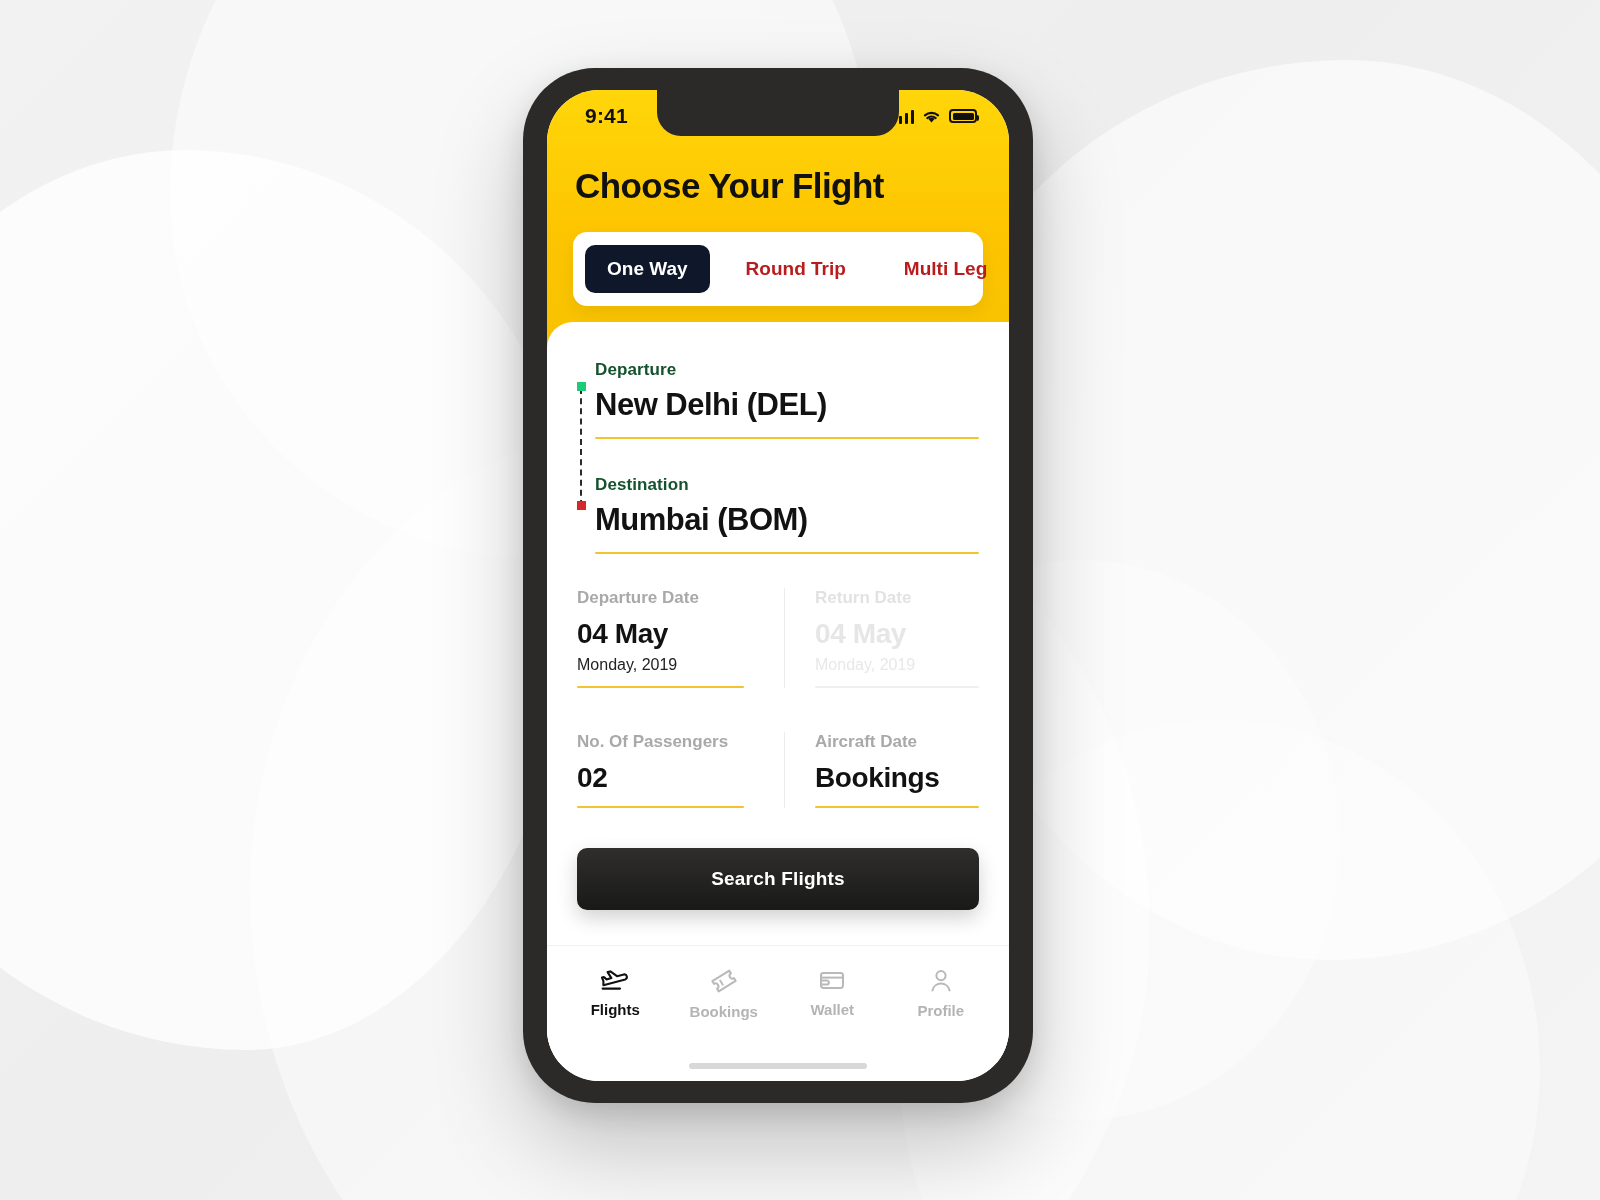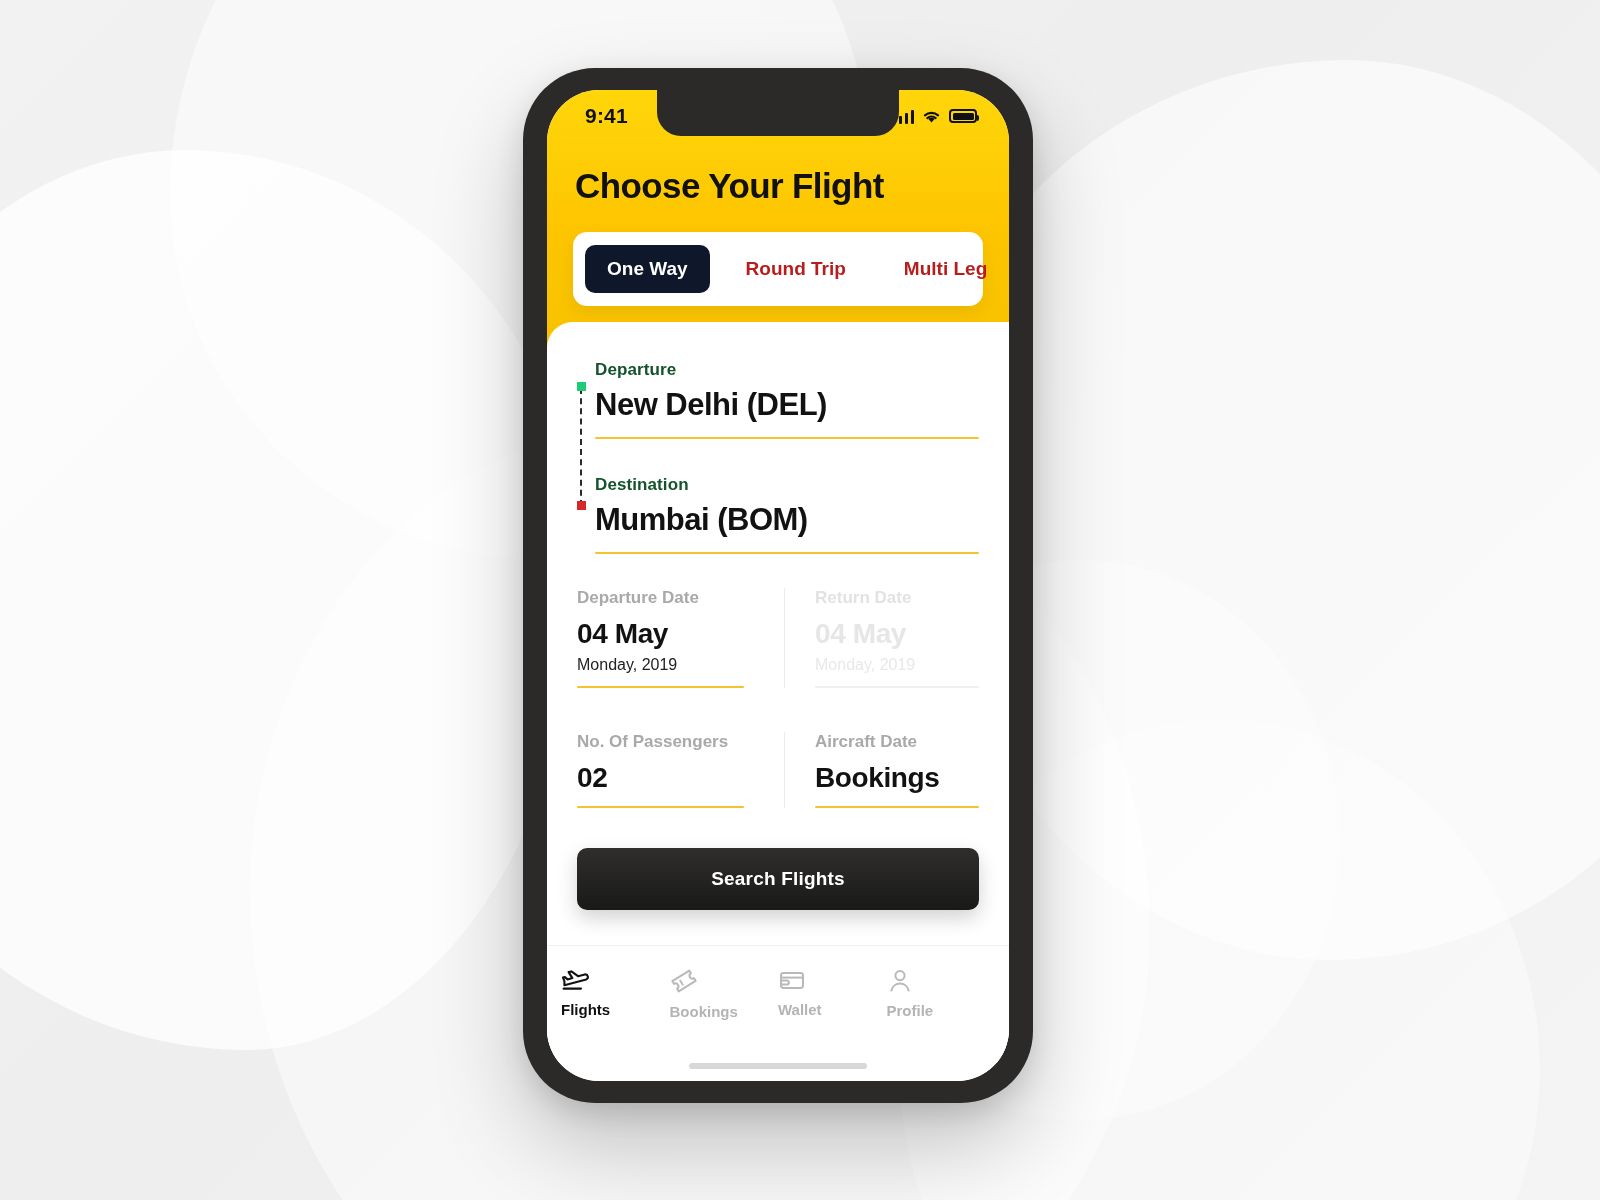--- a/index.html
+++ b/index.html
@@ -274,21 +274,21 @@
     display: flex;
     align-items: flex-start;
     padding: 22px 14px 0 14px;
     margin: 0 -30px;
     background: #fff;
   }
   .navitem {
     flex: 1 1 0;
     display: flex;
     flex-direction: column;
-    align-items: flex-start;
+    align-items: center;
     gap: 9px;
     cursor: pointer;
   }
   .navitem svg { display: block; }
   .navlabel {
     font-size: 15px;
     font-weight: 600;
     color: #b4b4b4;
   }
   .navitem.active .navlabel { color: #111; font-weight: 700; }

